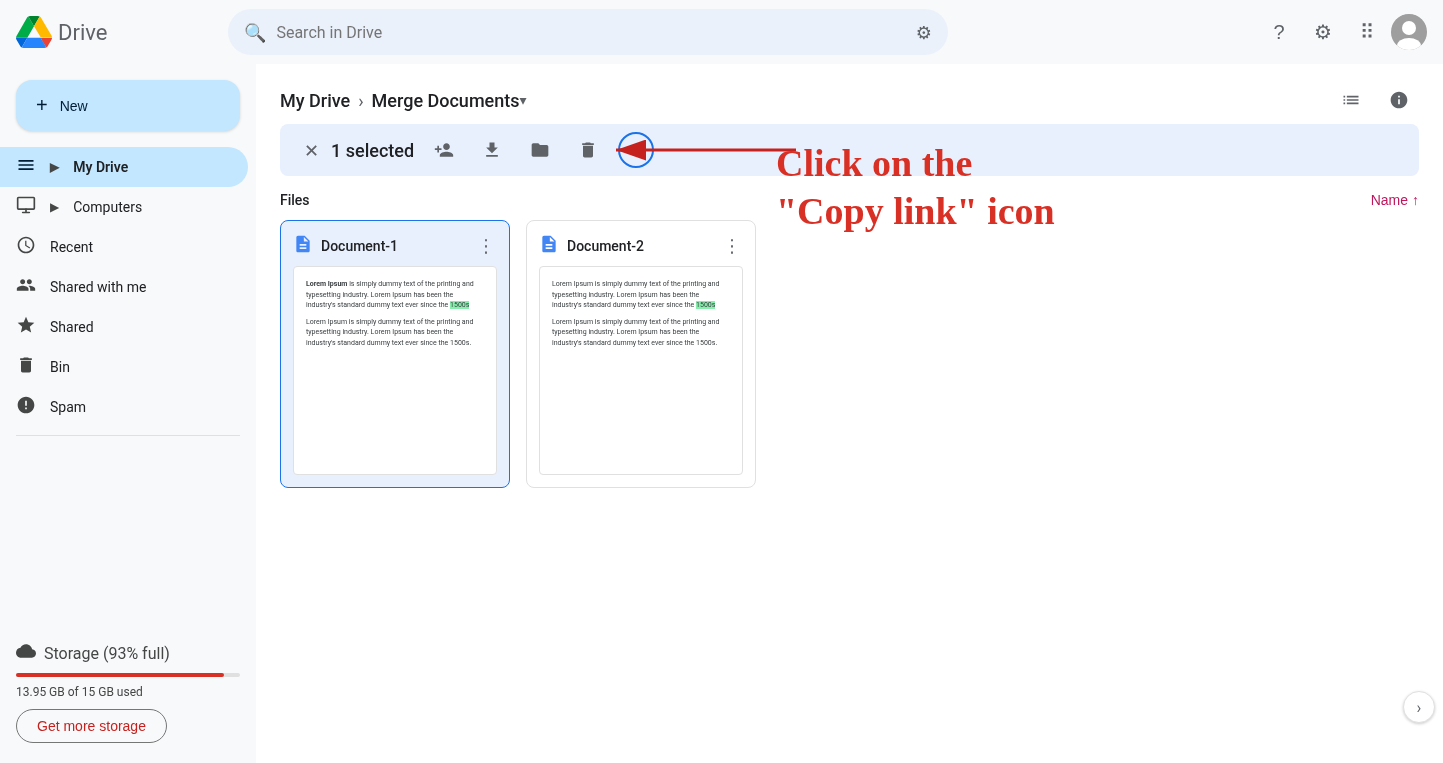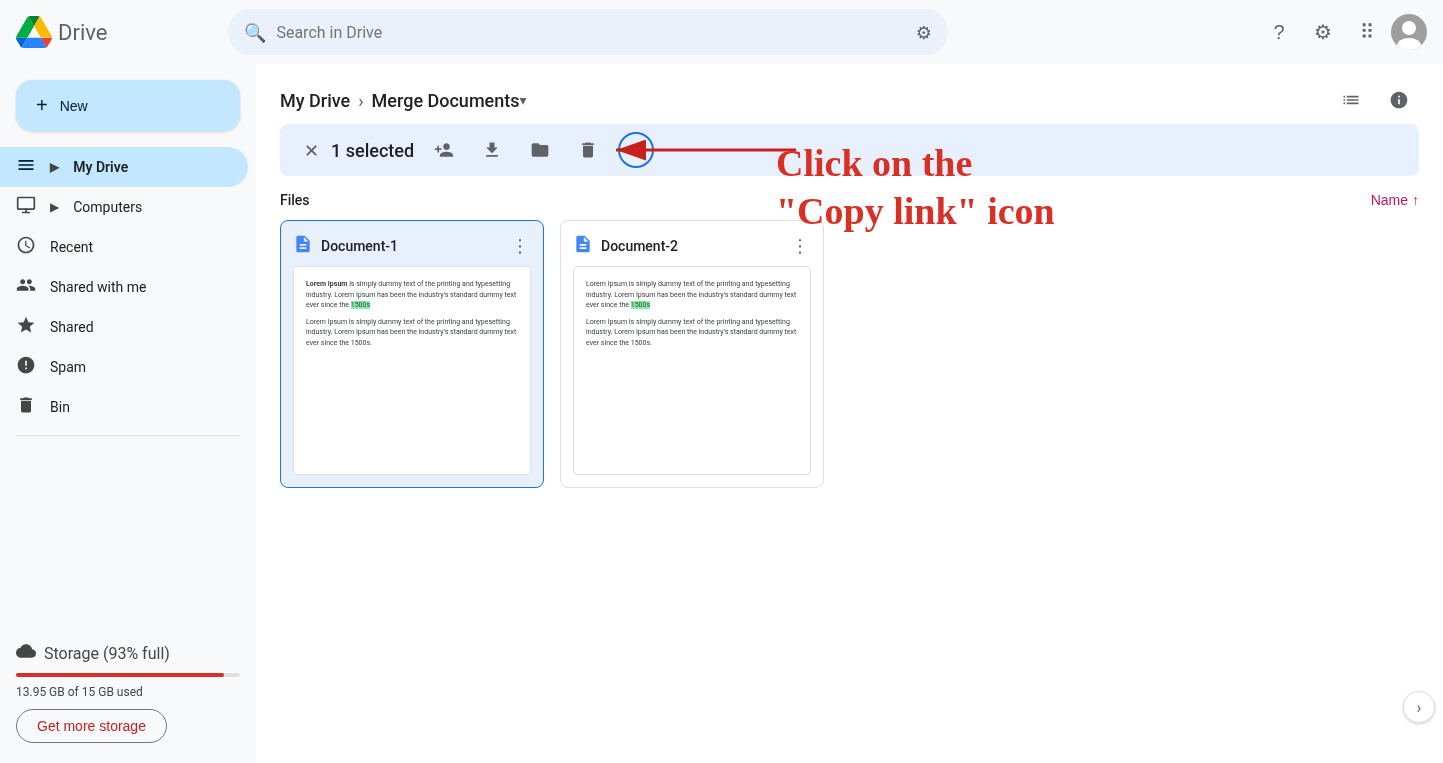--- a/index.html
+++ b/index.html
@@ -109,21 +109,21 @@
     }
     .files-title { font-size: 14px; font-weight: 500; color: #202124; }
     .sort-btn {
       display: flex; align-items: center; gap: 4px; cursor: pointer;
       font-size: 14px; color: #be185d; font-weight: 500; background: none; border: none;
     }
 
     
     .file-grid { display: flex; flex-wrap: wrap; gap: 16px; }
     .file-card {
-      width: 264px; height: 268px; border: 1px solid #e0e0e0; border-radius: 8px;
+      width: 230px; height: 268px; border: 1px solid #e0e0e0; border-radius: 8px;
       display: flex; flex-direction: column; cursor: pointer; overflow: hidden;
       background: #fff;
     }
     .file-card.selected { border-color: #1a73e8; background: #e8f0fe; }
     .file-card-header {
       display: flex; align-items: center; justify-content: space-between;
       padding: 12px 12px 8px 12px;
     }
     .file-card-title-area { display: flex; align-items: center; gap: 8px; }
     .file-doc-icon { color: #4285f4; font-size: 18px; }
@@ -238,33 +238,33 @@
         <svg width="20" height="20" viewBox="0 0 24 24">
             <path d="M12 17.27L18.18 21l-1.64-7.03L22 9.24l-7.19-.61L12 2 9.19 8.63 2 9.24l5.46 4.73L5.82 21z" fill="#444746"></path>
           </svg>
       </span>
       <span>Shared</span>
     </div>
 
     <div class="nav-item">
       <span class="nav-icon">
         <svg width="20" height="20" viewBox="0 0 24 24">
+            <path d="M6 19c0 1.1.9 2 2 2h8c1.1 0 2-.9 2-2V7H6v12zM19 4h-3.5l-1-1h-5l-1 1H5v2h14V4z" fill="#444746"></path>
+          </svg>
+      </span>
+      <span>Bin</span>
+    </div>
+
+    <div class="nav-item">
+      <span class="nav-icon">
+        <svg width="20" height="20" viewBox="0 0 24 24">
             <path d="M12 2C6.48 2 2 6.48 2 12s4.48 10 10 10 10-4.48 10-10S17.52 2 12 2zm1 15h-2v-2h2v2zm0-4h-2V7h2v6z" fill="#444746"></path>
           </svg>
       </span>
       <span>Spam</span>
-    </div>
-
-    <div class="nav-item">
-      <span class="nav-icon">
-        <svg width="20" height="20" viewBox="0 0 24 24">
-            <path d="M6 19c0 1.1.9 2 2 2h8c1.1 0 2-.9 2-2V7H6v12zM19 4h-3.5l-1-1h-5l-1 1H5v2h14V4z" fill="#444746"></path>
-          </svg>
-      </span>
-      <span>Bin</span>
     </div>
 
     <div style="height:1px;background:#e0e0e0;margin:8px 16px;"></div>
 
     <div class="storage-section">
       <div style="display:flex;align-items:center;gap:8px;margin-bottom:6px;">
         <span>
           <svg width="20" height="20" viewBox="0 0 24 24">
               <path d="M19.35 10.04C18.67 6.59 15.64 4 12 4 9.11 4 6.6 5.64 5.35 8.04 2.34 8.36 0 10.91 0 14c0 3.31 2.69 6 6 6h13c2.76 0 5-2.24 5-5 0-2.64-2.05-4.78-4.65-4.96z" fill="#444746"></path>
             </svg>

